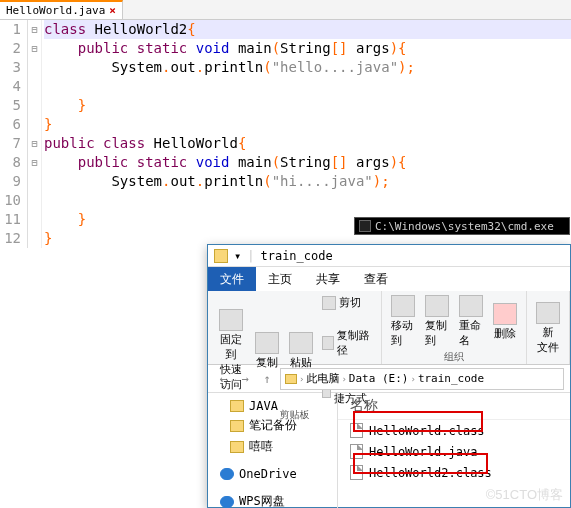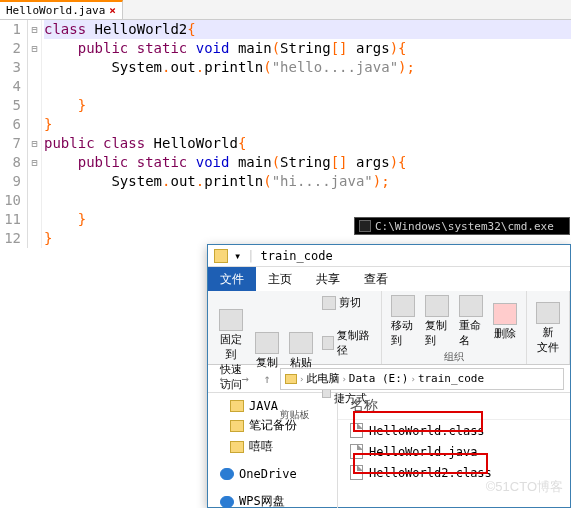--- a/index.html
+++ b/index.html
@@ -48,21 +48,21 @@
 .tree-icon { width: 14px; height: 12px; background: #f9d779; border: 1px solid #c9a633; flex-shrink: 0; }
 .tree-icon.cloud { background: #2b7cd3; border-color: #2b7cd3; border-radius: 6px; }
 .ex-files { flex: 1; }
 .files-head { padding: 4px 12px; border-bottom: 1px solid #eee; color: #555; font-size: 14px; }
 .file-row { padding: 3px 12px; display: flex; align-items: flex-end; gap: 6px; cursor: pointer; font-size: 12px; }
 .file-icon { width: 13px; height: 15px; background: #fff; border: 1px solid #999; position: relative; flex-shrink: 0; }
 .file-icon::after { content: ''; position: absolute; right: -1px; top: -1px; border: 3px solid transparent; border-left-color: #999; border-bottom-color: #999; }
 .hl-box { border: 2px solid #d00; position: absolute; pointer-events: none; }
 .cmd-win { position: absolute; left: 354px; top: 217px; width: 216px; height: 18px; background: #000; color: #ccc; font-size: 11px; padding: 1px 4px; display: flex; align-items: center; gap: 4px; font-family: sans-serif; border: 1px solid #555; }
 .cmd-icon { width: 12px; height: 12px; background: #222; border: 1px solid #666; }
-.watermark { position: absolute; right: 8px; bottom: 12px; color: #ddd; font-size: 13px; font-family: sans-serif; margin-left: 24px; }
+.watermark { position: absolute; right: 8px; bottom: 4px; color: #ddd; font-size: 13px; font-family: sans-serif; margin-left: 24px; }
 </style>
 </head>
 <body>
 
 <div class="editor">
   <div class="tab-bar">
     <div class="tab">
       <span>HelloWorld.java</span>
       <span class="tab-close">×</span>
     </div>

